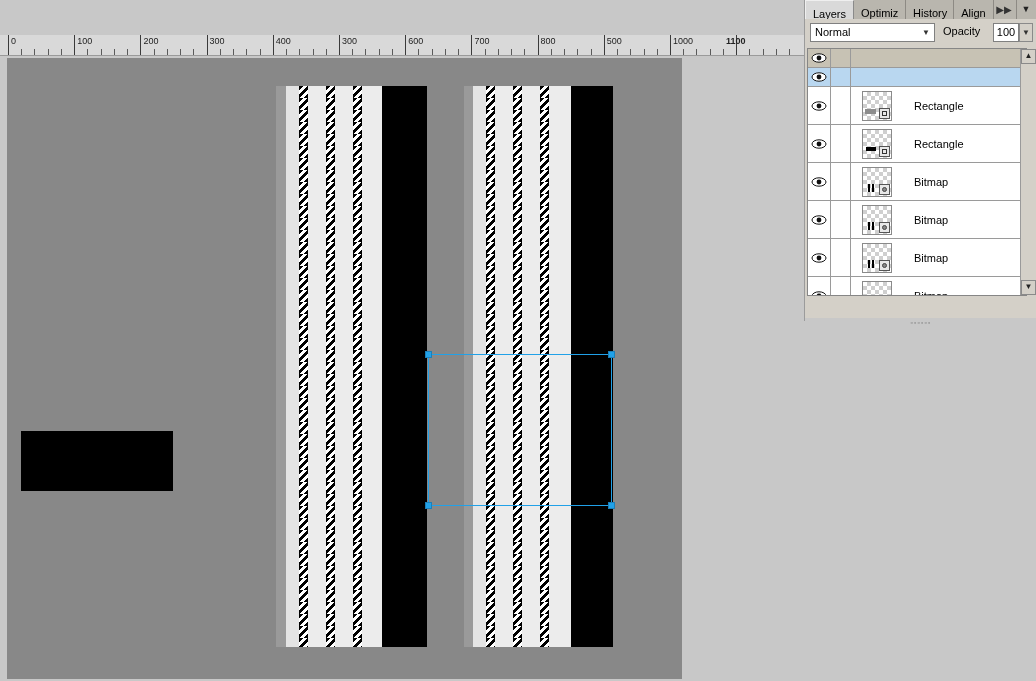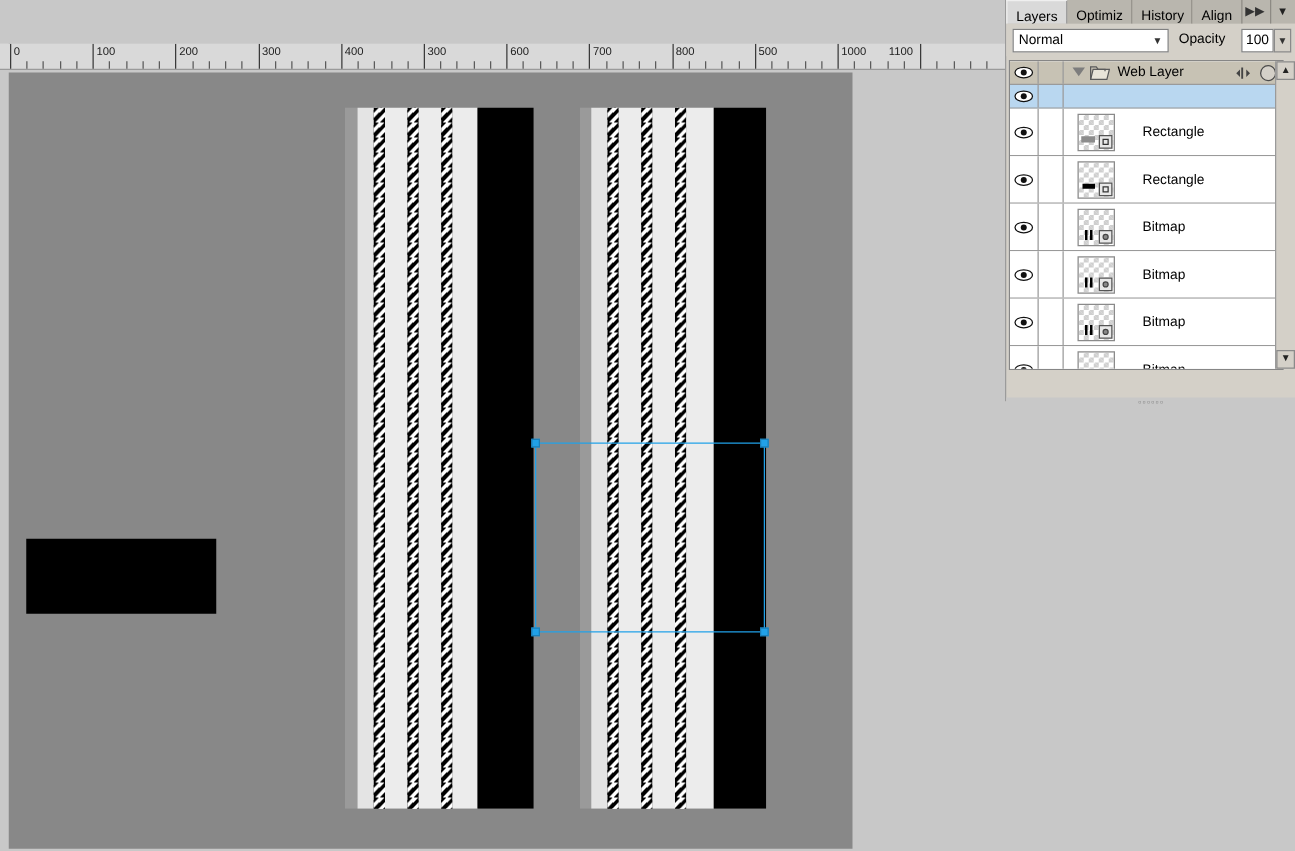--- a/index.html
+++ b/index.html
@@ -190,21 +190,21 @@
         <div class="rtickmin" style="left: 630.28px;"></div>
         <div class="rtickmin" style="left: 643.52px;"></div>
         <div class="rtickmin" style="left: 656.76px;"></div>
         <div class="rtickmaj" style="left: 670px;"></div>
         <div class="rlabel" style="left: 673px;">1000</div>
         <div class="rtickmin" style="left: 683.24px;"></div>
         <div class="rtickmin" style="left: 696.48px;"></div>
         <div class="rtickmin" style="left: 709.72px;"></div>
         <div class="rtickmin" style="left: 722.96px;"></div>
         <div class="rtickmaj" style="left: 736.2px;"></div>
-        <div class="rlabel" style="left: 711px;">1100</div>
+        <div class="rlabel" style="left: 726px; font-weight: bold;">1100</div>
         <div class="rtickmin" style="left: 749.44px;"></div>
         <div class="rtickmin" style="left: 762.68px;"></div>
         <div class="rtickmin" style="left: 775.92px;"></div>
         <div class="rtickmin" style="left: 789.16px;"></div>
       </div>
 
     <div id="canvas-scroll">
       <div id="canvas">
         <div id="artwork-layer">
             <div class="artgroup" style="left: 269px; width: 151px;">
@@ -265,34 +265,20 @@
 
       <div id="layerlist">
           <div class="lrow grouphdr web">
             <div class="colA">
               <svg class="eye" viewBox="0 0 16 12">
                 <ellipse cx="8" cy="6" rx="7" ry="4.2" fill="#fff" stroke="#111" stroke-width="1"></ellipse>
                 <circle cx="8" cy="6" r="2.4" fill="#111"></circle>
               </svg>
             </div>
             <div class="colB"></div>
-            <div class="lbody">
-              <div class="tri"></div>
-              <div class="folder"><svg viewBox="0 0 16 12" width="16" height="12">
-                  <path d="M0.5 11.5 L2.5 3.5 L15.5 3.5 L13.5 11.5 Z" fill="#e8e4d8" stroke="#5a5a5a"></path>
-                  <path d="M0.5 11.5 L0.5 1.5 L5 1.5 L6.5 3.5 L12 3.5 L12 5" fill="none" stroke="#5a5a5a"></path>
-                </svg></div>
-              <div class="lname grp">Web Layer</div>
-              <div class="alignic"><svg viewBox="0 0 15 11" width="15" height="11">
-                  <path d="M2 5.5 L5 2.5 L5 8.5 Z" fill="#444"></path>
-                  <rect x="6" y="1" width="1.5" height="9" fill="#444"></rect>
-                  <path d="M13 5.5 L10 2.5 L10 8.5 Z" fill="#444"></path>
-                </svg></div>
-              <div class="radio"></div>
-            </div>
           </div>
           <div class="lrow grouphdr sel">
             <div class="colA">
               <svg class="eye" viewBox="0 0 16 12">
                 <ellipse cx="8" cy="6" rx="7" ry="4.2" fill="#fff" stroke="#111" stroke-width="1"></ellipse>
                 <circle cx="8" cy="6" r="2.4" fill="#111"></circle>
               </svg>
             </div>
             <div class="colB"></div>
           </div>

